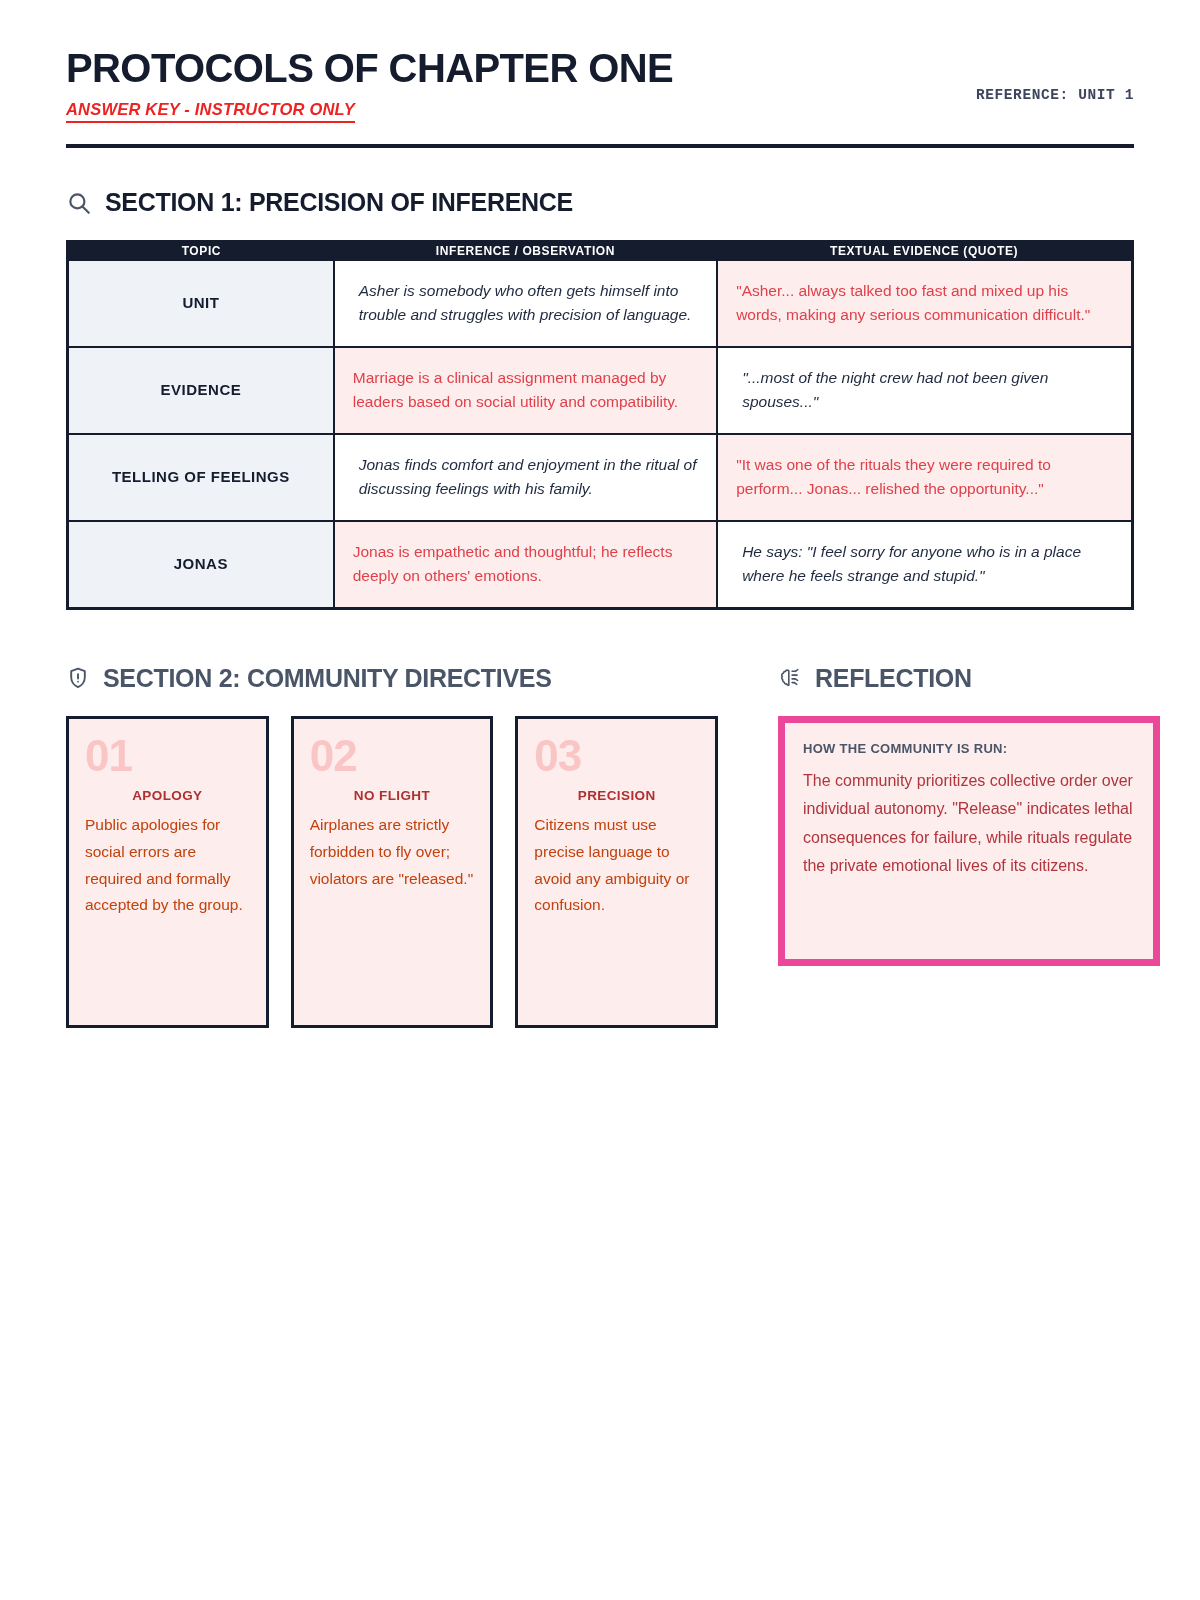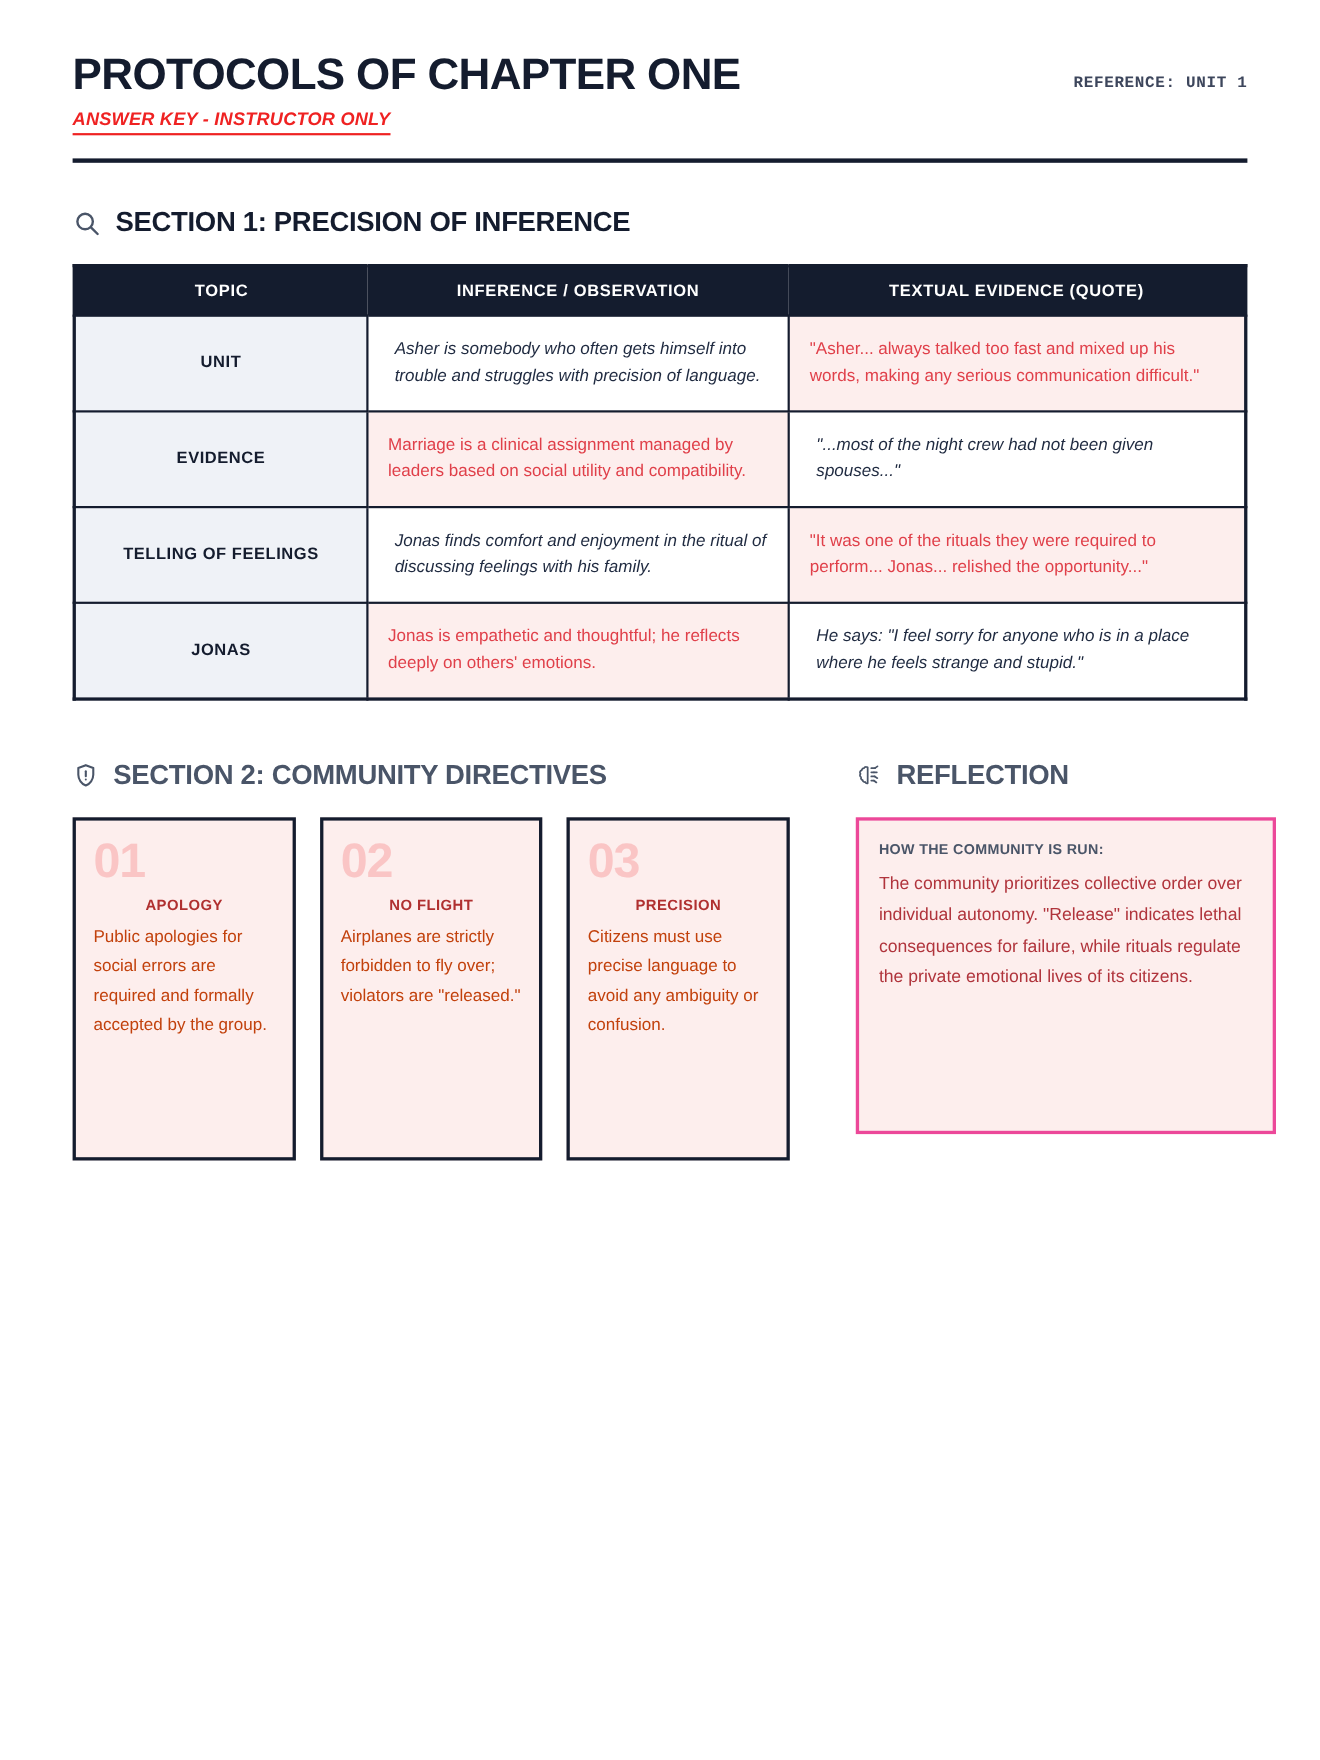--- a/index.html
+++ b/index.html
@@ -18,21 +18,21 @@
   .page {
     padding: 46px 66px 0 66px;
     box-sizing: border-box;
     width: 1200px;
     height: 1600px;
   }
 
   
   .header-row {
     display: flex;
-    align-items: flex-start;
+    align-items: center;
     justify-content: space-between;
   }
   .title-block { flex: 1 1 auto; }
   .doc-title {
     font-size: 40px;
     font-weight: 700;
     letter-spacing: -0.6px;
     color: #141c2e;
     margin: 0;
     line-height: 1.12;
@@ -87,24 +87,24 @@
   .table {
     margin-top: 24px;
     border: 3px solid #141c2e;
     border-collapse: collapse;
     width: 100%;
     table-layout: fixed;
   }
   .table th {
     background: #141c2e;
     color: #ffffff;
-    font-size: 15px;
+    font-size: 12px;
     font-weight: 700;
     letter-spacing: 0.6px;
-    padding: 13px 8px;
+    padding: 1px 8px;
     text-align: center;
     border: none;
   }
   .table td {
     border: 2px solid #141c2e;
     vertical-align: middle;
     padding: 18px 18px;
     font-size: 15.5px;
     line-height: 1.58;
   }
@@ -173,23 +173,23 @@
   .card-text {
     margin-top: 9px;
     font-size: 15.5px;
     line-height: 1.72;
     color: #c2410c;
   }
 
   .reflection-panel {
     margin-top: 25px;
     background: #fdeeed;
-    border: 3px solid #ec4899;
+    border: 7px solid #ec4899;
     box-sizing: border-box;
-    height: 288px;
+    height: 250px;
     padding: 18px 18px;
   }
   .reflection-label {
     font-size: 13px;
     font-weight: 700;
     letter-spacing: 0.3px;
     color: #4a5568;
   }
   .reflection-text {
     margin-top: 11px;

